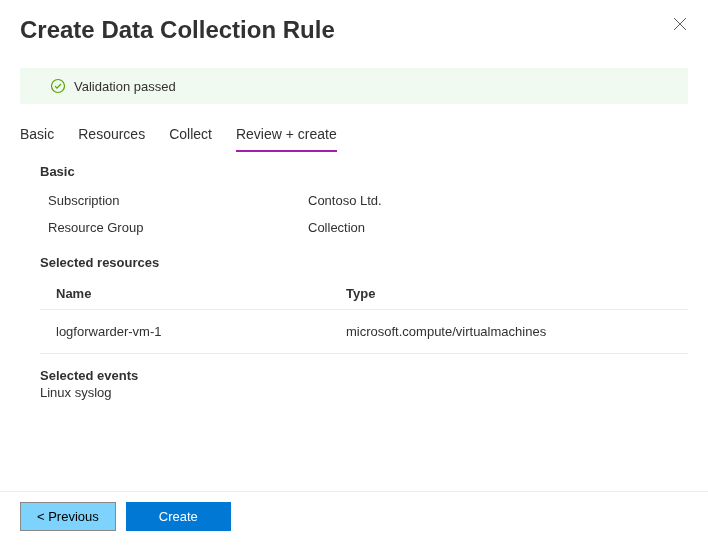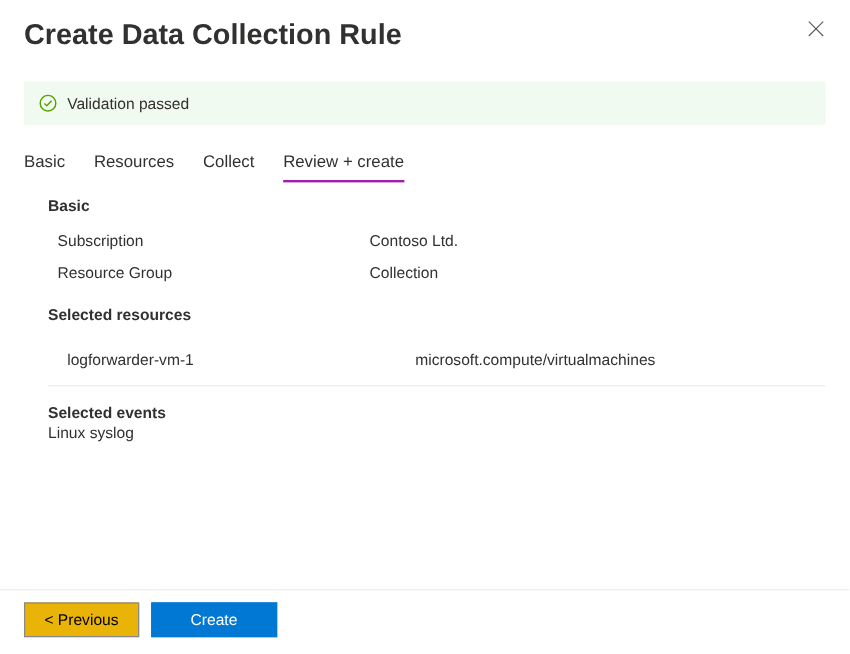--- a/index.html
+++ b/index.html
@@ -31,21 +31,21 @@
       position: absolute;
       right: 20px;
       top: 16px;
       width: 16px;
       height: 16px;
       cursor: pointer;
       color: #605e5c;
     }
     .validation {
       margin: 16px 20px 4px 20px;
-      padding: 10px 12px;
+      padding: 10px 30px;
       background: #f1faf1;
       border: 0;
       display: flex;
       align-items: center;
       gap: 8px;
       font-size: 13px;
       color: #323130;
     }
     .check-icon { width: 16px; height: 16px; color: #57a300; flex-shrink: 0; }
     .tabs {
@@ -111,21 +111,21 @@
       border-top: 1px solid #edebe9;
       padding: 10px 20px 0 20px;
       display: flex;
       gap: 10px;
     }
     .btn {
       font-size: 13px;
       padding: 6px 16px;
       cursor: pointer;
       border: 1px solid #8a8886;
-      background: #eab308;
+      background: #7dd3fc;
       font-family: inherit;
     }
     .btn-primary {
       background: #0078d4;
       color: #fff;
       border-color: #0078d4;
       padding: 6px 32px;
     }
   </style>
 </head>
@@ -162,20 +162,24 @@
     <div class="kv-key">Subscription</div>
     <div class="kv-val">Contoso Ltd.</div>
   </div>
   <div class="kv-row">
     <div class="kv-key">Resource Group</div>
     <div class="kv-val">Collection</div>
   </div>
 
   <div class="sub-section">
     <div class="section-title">Selected resources</div>
+    <div class="table-header">
+      <div class="col-name">Name</div>
+      <div class="col-type">Type</div>
+    </div>
     <div class="table-row">
       <div class="col-name">logforwarder-vm-1</div>
       <div class="col-type">microsoft.compute/virtualmachines</div>
     </div>
   </div>
 
   <div class="sub-section">
     <div class="section-title" style="margin-bottom:0">Selected events</div>
     <div class="events-value">Linux syslog</div>
   </div>

